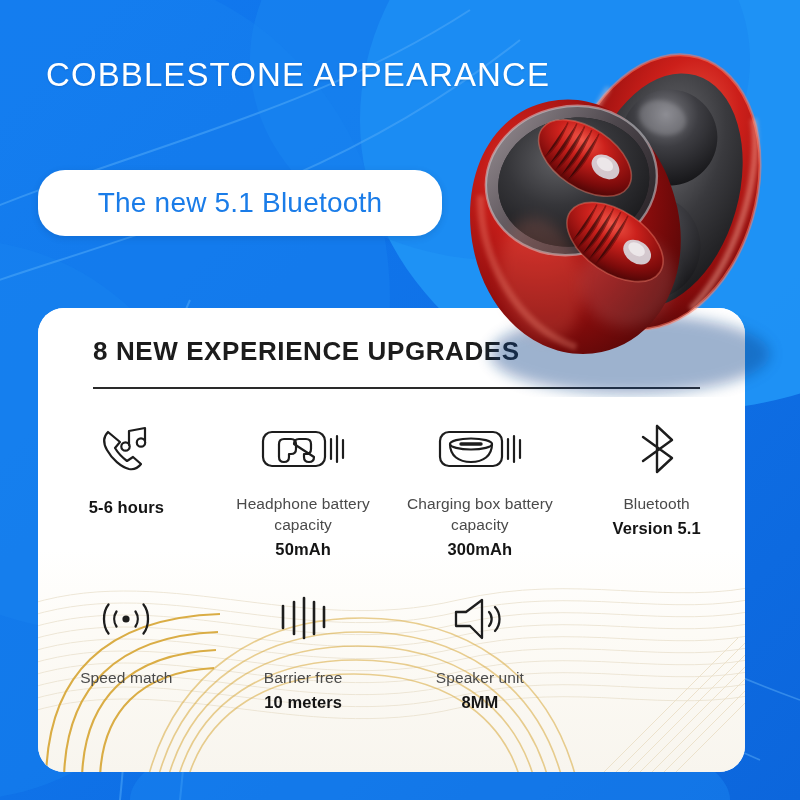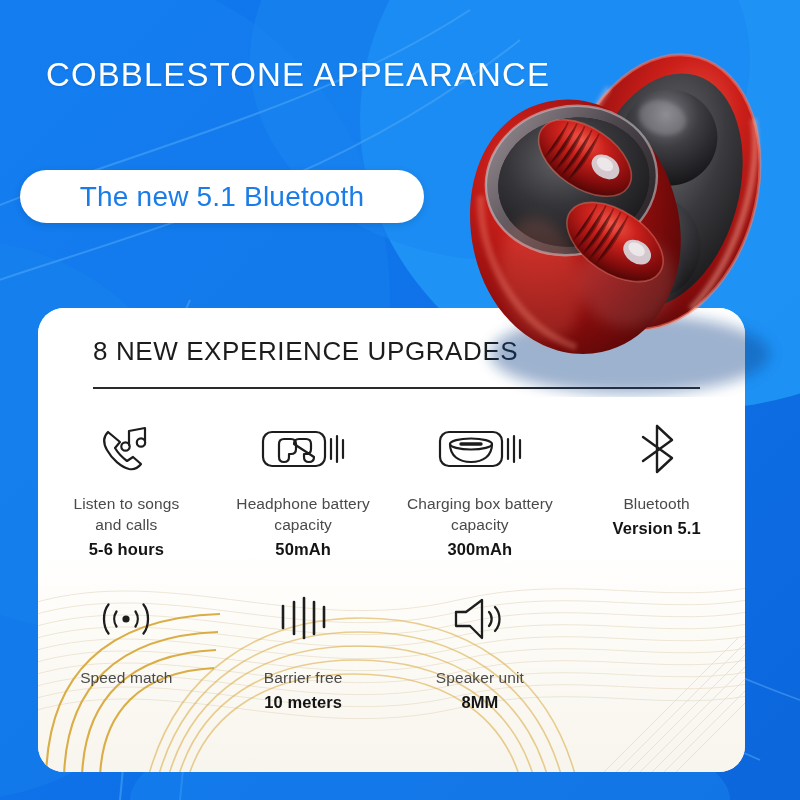--- a/index.html
+++ b/index.html
@@ -22,22 +22,22 @@
     font-weight:400;
     letter-spacing:1.1px;
     line-height:45px;
     text-shadow:0 1px 2px rgba(0,40,90,.18);
     white-space:nowrap;
   }
   .headline div { display:block; }
 
   
   .pill {
-    position:absolute; left:20px; top:170px; z-index:6;
-    width:404px; height:53px;
+    position:absolute; left:38px; top:170px; z-index:6;
+    width:404px; height:66px;
     background:#ffffff;
     border-radius:27px;
     display:flex; align-items:center; justify-content:center;
     box-shadow:0 2px 7px rgba(0,35,85,.16);
   }
   .pill span {
     color:#1a7ce8;
     font-size:28px;
     font-weight:400;
     letter-spacing:.2px;
@@ -52,21 +52,21 @@
     position:absolute; left:38px; top:308px; z-index:6;
     width:707px; height:464px;
     background:#ffffff;
     border-radius:26px;
     overflow:hidden;
   }
   .card-waves { position:absolute; left:0; top:0; width:707px; height:464px; }
 
   .card-title {
     position:absolute; left:55px; top:28px;
-    font-size:26px; color:#1c1c1c; font-weight:400;
+    font-size:26px; color:#1c1c1c; font-weight:700;
     letter-spacing:.6px; white-space:nowrap;
   }
   .card-rule {
     position:absolute; left:55px; top:79px;
     width:607px; height:2px; background:#2a2a2a;
   }
 
   
   .grid {
     position:absolute; left:0; top:105px; width:707px;
@@ -329,24 +329,20 @@
 
     <div class="cell">
       <div class="ico">
         <svg width="56" height="48" viewBox="0 0 56 48" fill="none" stroke="#1d1d1d" stroke-width="2.2" stroke-linecap="round" stroke-linejoin="round">
           <path d="M10 7 C5 12 5 18 9 25 C14 34 23 42 31 44 C36 45 40 43 43 39 L35 32 L29 36 C25 33 20 28 17 23 L22 17 Z"></path>
           <path d="M31 20 L31 6 L47 3 L47 16"></path>
           <circle cx="27.5" cy="21.5" r="4.2"></circle>
           <circle cx="43" cy="17.5" r="4.2"></circle>
         </svg>
       </div>
-      <div class="lbl">
-        <span>Listen to songs</span><br>
-        <span>and calls</span>
-      </div>
       <div class="val">5-6 hours</div>
     </div>
 
     <div class="cell">
       <div class="ico">
         <svg width="86" height="48" viewBox="0 0 86 48" fill="none" stroke="#1d1d1d" stroke-width="2.2" stroke-linecap="round" stroke-linejoin="round">
           <rect x="3" y="7" width="62" height="34" rx="9"></rect>
           <path d="M19 19 C19 16 21 14 24 14 L31 14 C34 14 36 16 36 19 L36 24 C36 27 34 29 31 29 L29 29 L29 32 C29 35 27 37 24 37 C21 37 19 35 19 32 Z"></path>
           <path d="M34 19 C34 16 36 14 39 14 L46 14 C49 14 51 16 51 19 L51 24 C51 27 49 29 46 29 L44 29 L44 32 C44 35 46 37 49 37 C52 37 54 35 54 32 Z"></path>
           <path d="M71 14 L71 34 M77 11 L77 37 M83 15 L83 33"></path>

